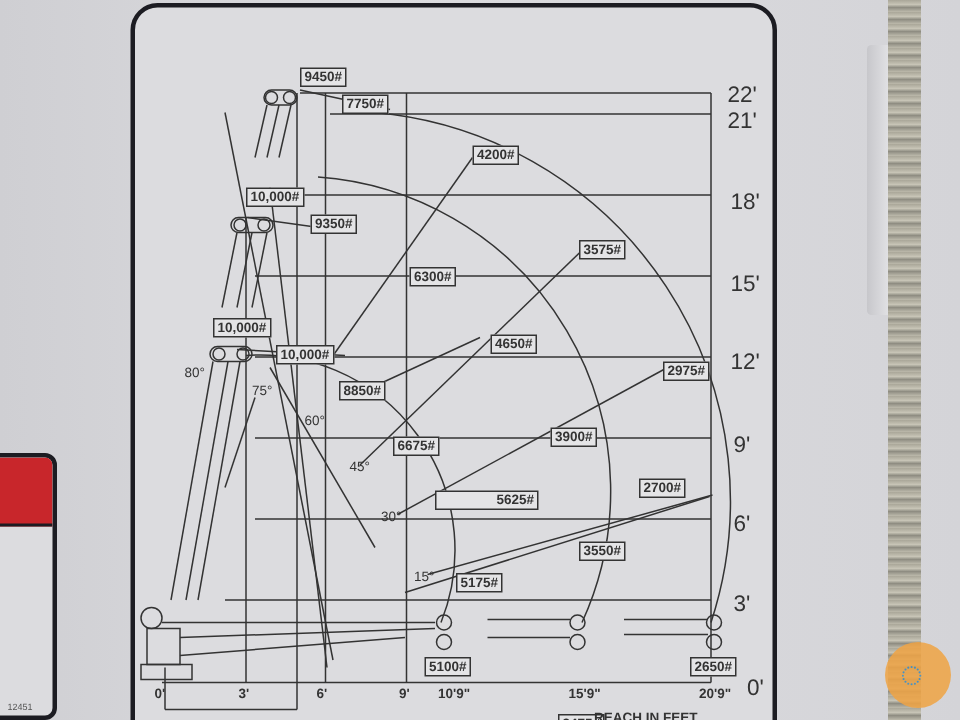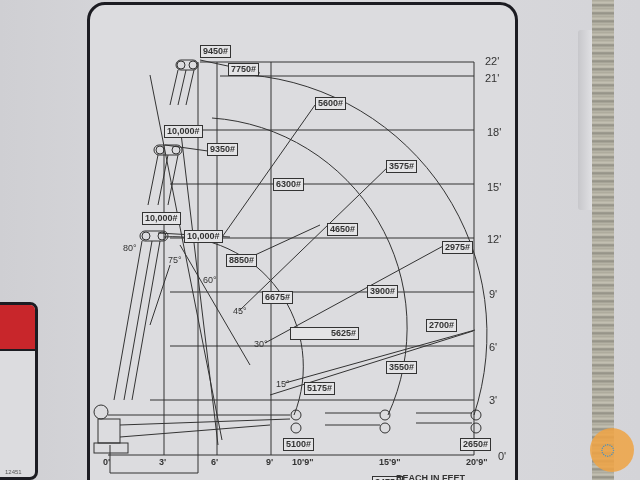--- a/index.html
+++ b/index.html
@@ -3,21 +3,21 @@
 <meta charset="utf-8">
 <style>
   html,body{margin:0;padding:0;}
   body{width:640px;height:480px;overflow:hidden;background:#d8d8db;position:relative;font-family:"Liberation Sans",sans-serif;}
   .bg-wall{position:absolute;left:0;top:0;width:640px;height:480px;background:linear-gradient(90deg,#cfcfd3 0%,#dcdcdf 40%,#d4d4d8 100%);}
   .decal{position:absolute;left:87px;top:2px;width:425px;height:490px;background:#dcdcdf;border:3px solid #1c1c22;border-radius:18px;}
   .title{position:absolute;left:0;width:425px;top:8px;text-align:center;font-weight:bold;font-size:16px;color:#2a2a2e;letter-spacing:0.5px;}
   svg.chart{position:absolute;left:0;top:0;}
   .tag{position:absolute;border:1.5px solid #333;background:#e4e4e6;font-size:9px;font-weight:bold;color:#333;padding:0 2px;line-height:11px;white-space:nowrap;}
   .lbl{position:absolute;font-size:9px;color:#333;white-space:nowrap;}
-  .axis-r{position:absolute;font-size:11px;color:#333;}
+  .axis-r{position:absolute;font-size:15px;color:#333;}
   .axis-b{position:absolute;font-size:9px;color:#333;font-weight:bold;}
   .red-sign{position:absolute;left:-8px;top:302px;width:40px;height:172px;border:3px solid #1c1c22;border-radius:8px;background:#dcdcdf;overflow:hidden;}
   .red-sign .red{height:44px;background:#c8262b;border-bottom:2px solid #1c1c22;}
   .red-sign .num{position:absolute;bottom:2px;left:10px;font-size:6px;color:#555;}
   .bracket{position:absolute;left:578px;top:30px;width:30px;height:180px;background:linear-gradient(90deg,#c7c7cb,#e2e2e5,#c9c9cc);border-radius:3px;}
   .pole{position:absolute;left:592px;top:0;width:22px;height:480px;background:repeating-linear-gradient(180deg,#a9a698 0px,#c7c4b6 3px,#8f8d82 5px,#bdbaac 8px);}
   .watermark{position:absolute;left:590px;top:428px;width:44px;height:44px;border-radius:50%;background:#f0a444;opacity:0.85;}
   .watermark span{position:absolute;left:10px;top:6px;font-size:26px;color:#3a8fc8;font-weight:bold;}
   .reach{position:absolute;left:306px;top:472px;font-size:9px;font-weight:bold;color:#333;}
 </style>
@@ -110,21 +110,21 @@
         <circle cx="295" cy="423" r="5"></circle>
       <line x1="326" y1="408" x2="382" y2="408"></line>
         <line x1="326" y1="418" x2="382" y2="418"></line>
       <circle cx="386" cy="410" r="5"></circle>
         <circle cx="386" cy="423" r="5"></circle>
     </g>
   </svg>
 
   <div class="tag" style="left:110px;top:40px;">9450#</div>
   <div class="tag" style="left:138px;top:58px;">7750#</div>
-  <div class="tag" style="left:225px;top:92px;">5600#</div>
+  <div class="tag" style="left:225px;top:92px;">4200#</div>
   <div class="tag" style="left:74px;top:120px;">10,000#</div>
   <div class="tag" style="left:117px;top:138px;">9350#</div>
   <div class="tag" style="left:183px;top:173px;">6300#</div>
   <div class="tag" style="left:296px;top:155px;">3575#</div>
   <div class="tag" style="left:52px;top:207px;">10,000#</div>
   <div class="tag" style="left:94px;top:225px;">10,000#</div>
   <div class="tag" style="left:237px;top:218px;">4650#</div>
   <div class="tag" style="left:352px;top:236px;">2975#</div>
   <div class="tag" style="left:136px;top:249px;">8850#</div>
   <div class="tag" style="left:277px;top:280px;">3900#</div>

